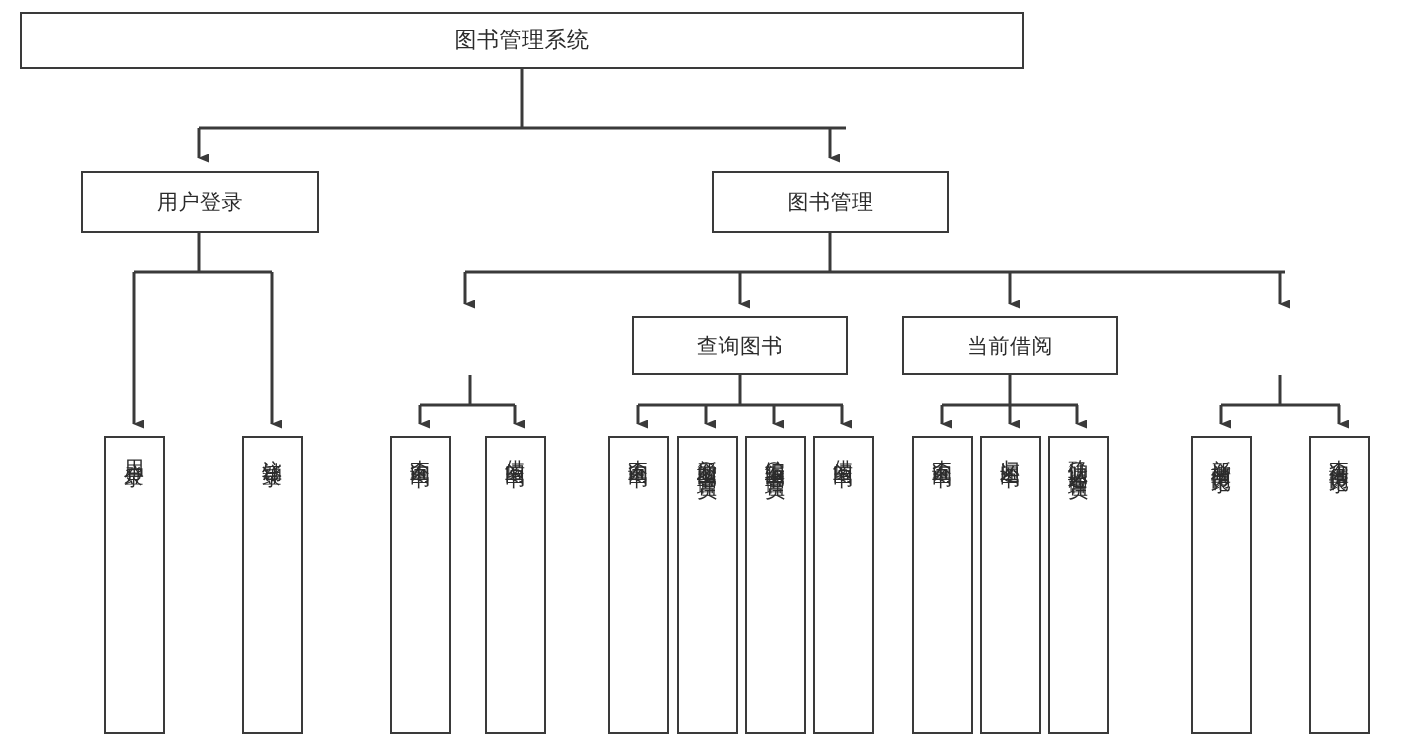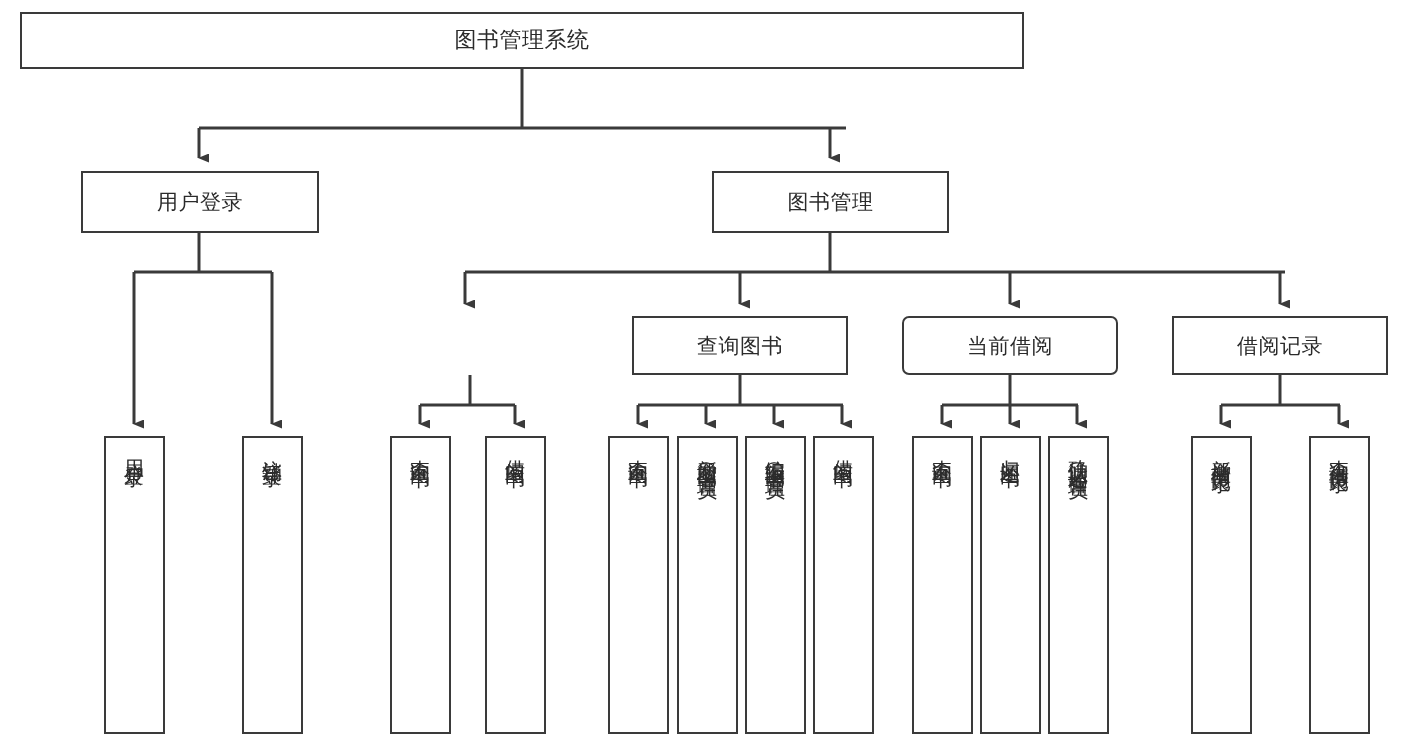--- a/index.html
+++ b/index.html
@@ -127,22 +127,21 @@
       <path d="M 1339 405 L 1339 424" marker-end="url(#arrowhead)"></path>
     </g>
   </svg>
 
   <div class="node node-h node-root" style="left:20px; top:12px; width:1004px; height:57px;">图书管理系统</div>
 
   <div class="node node-h" style="left:81px; top:171px; width:238px; height:62px;">用户登录</div>
   <div class="node node-h" style="left:712px; top:171px; width:237px; height:62px;">图书管理</div>
 
   <div class="node node-h" style="left:632px; top:316px; width:216px; height:59px;">查询图书</div>
-  <div class="node node-h" style="left:902px; top:316px; width:216px; height:59px;border-radius:7px;">当前借阅</div>
-  <div class="node node-h" style="left:1172px; top:316px; width:216px; height:59px;">借阅记录</div>
+  <div class="node node-h" style="left:902px; top:316px; width:216px; height:59px;">当前借阅</div>
 
   <div class="node node-v" style="left:104px; top:436px; width:61px; height:298px;">
     <span class="vlabel">用户登录</span>
   </div>
 
   <div class="node node-v" style="left:242px; top:436px; width:61px; height:298px;">
     <span class="vlabel">注销登录</span>
   </div>
 
   <div class="node node-v" style="left:390px; top:436px; width:61px; height:298px;">

